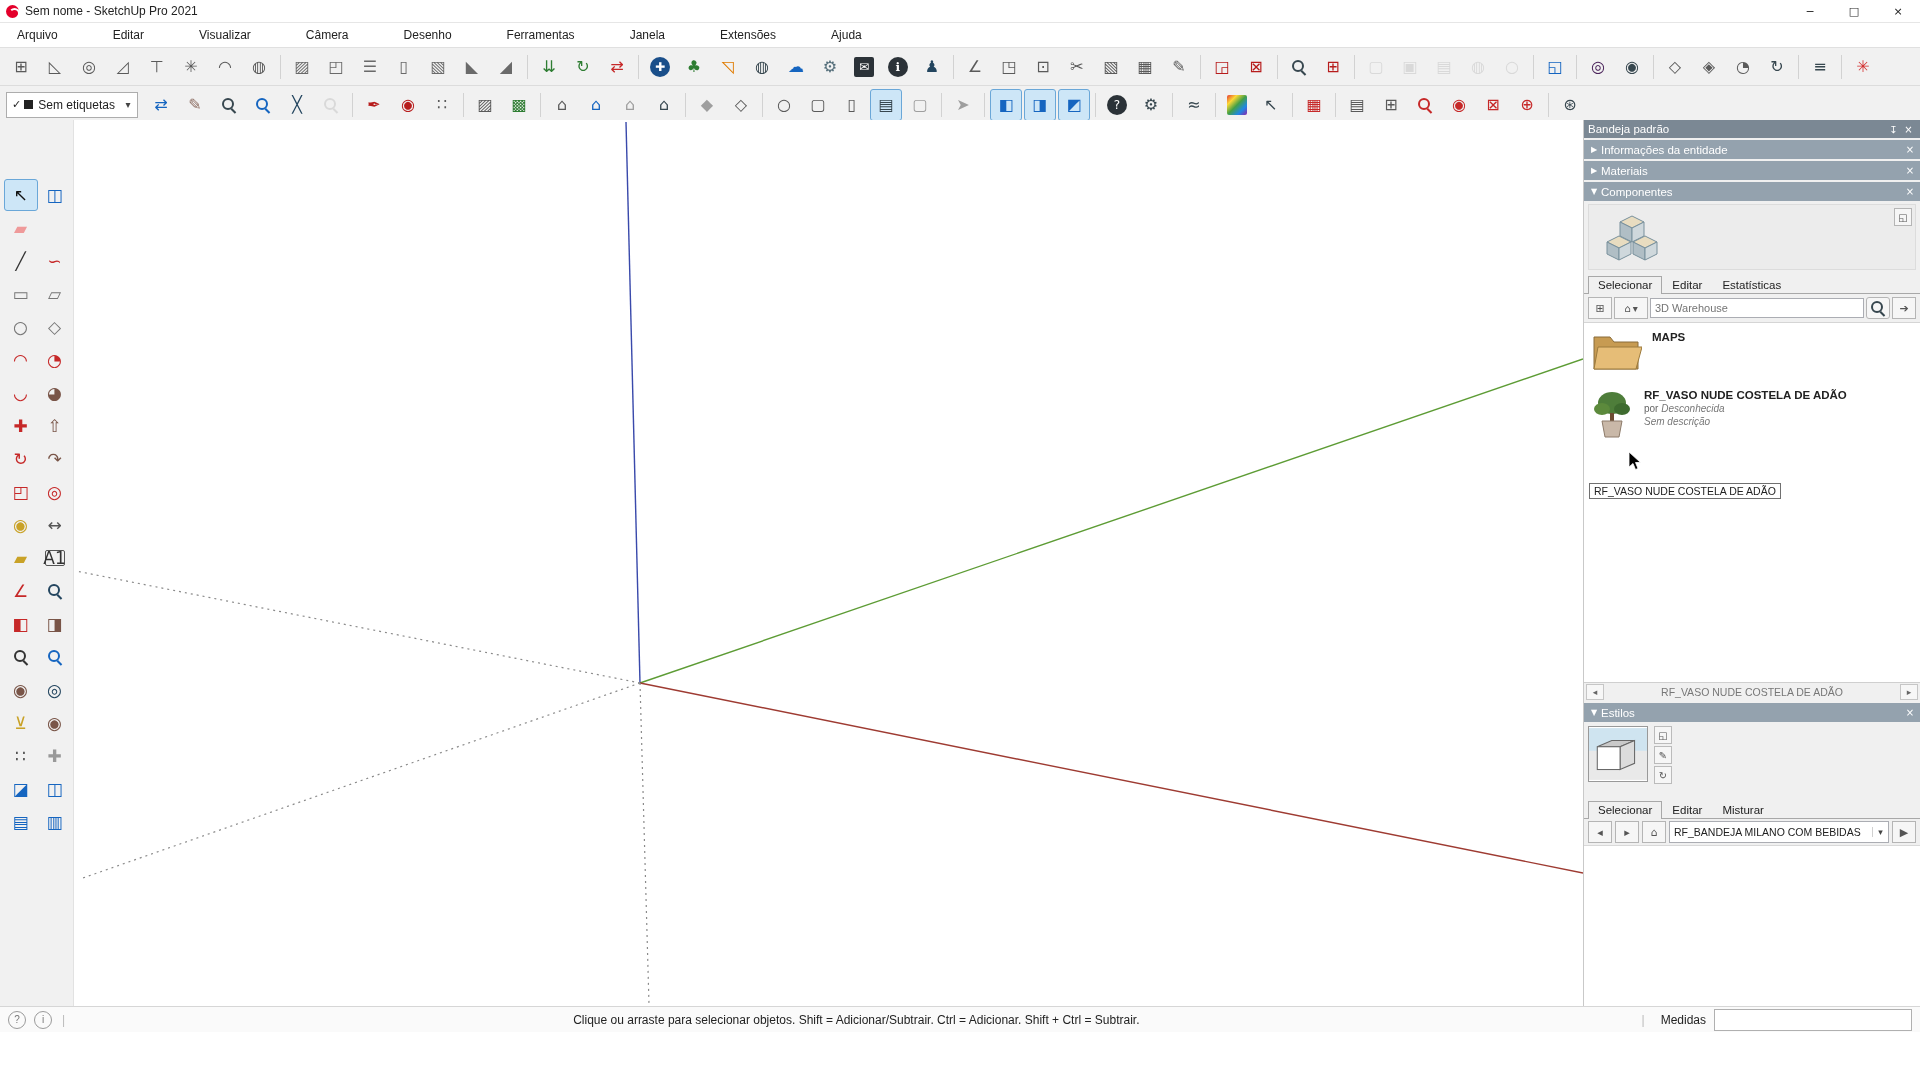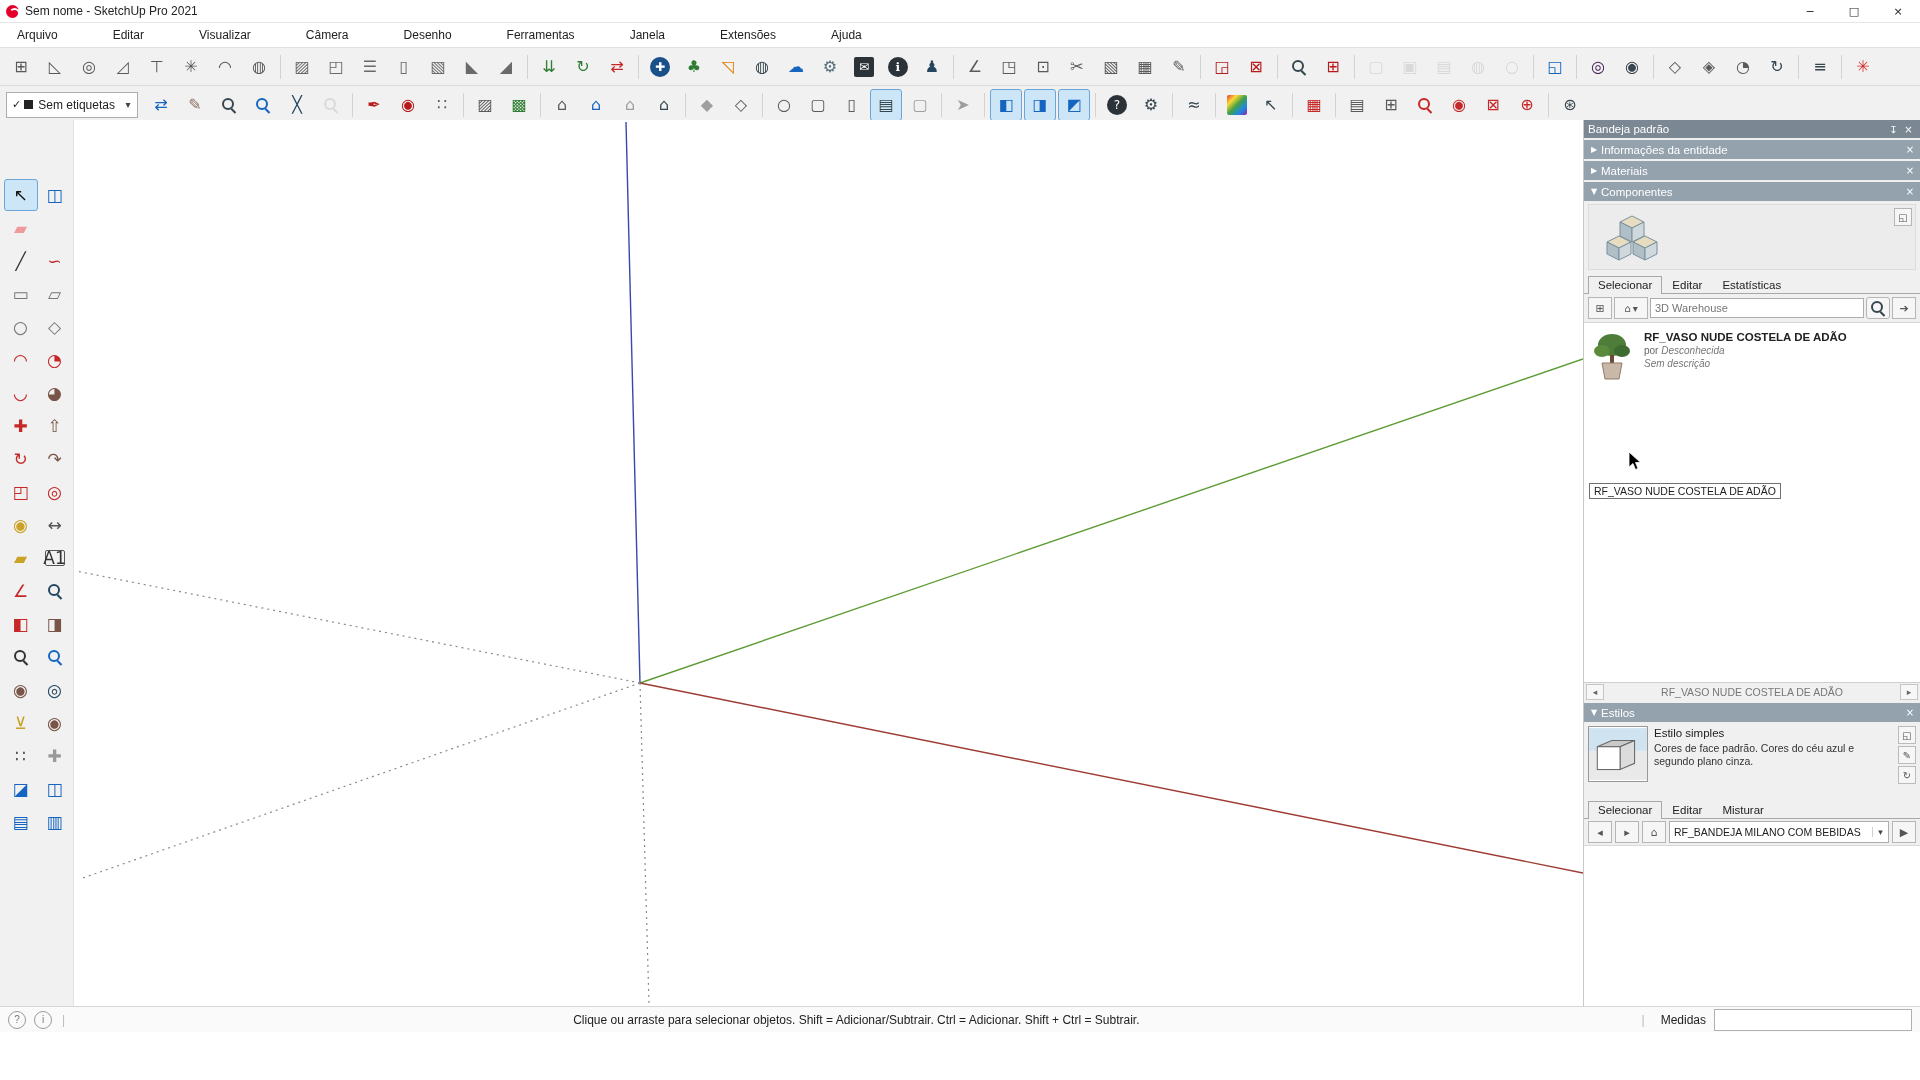--- a/index.html
+++ b/index.html
@@ -826,20 +826,29 @@
       <span>▾</span>
     </span>
     <input placeholder="3D Warehouse" style="">
     <span class="sq-btn mag tbtn" style="width:22px;height:20px;margin:0;border:1px solid #b5b5b5;background:#f6f6f6;">
       <span class="g" style="color:#37474f"></span>
     </span>
     <span class="sq-btn">➔</span>
   </div>
 
   <div class="complist">
+    <div class="citem">
+      <svg width="52" height="46" viewBox="0 0 52 46">
+        <polygon points="4,8 20,8 24,13 48,13 48,40 4,40" fill="#c79b52" stroke="#8a6d3b"></polygon>
+        <polygon points="8,18 52,18 46,40 4,40" fill="#e6bd77" stroke="#9c7a3c"></polygon>
+      </svg>
+      <div class="ct">
+        <div class="t">MAPS</div>
+      </div>
+    </div>
 
     <div class="citem">
       <svg width="44" height="52" viewBox="0 0 44 52">
         <ellipse cx="22" cy="16" rx="14" ry="11" fill="#4e7d3a"></ellipse>
         <ellipse cx="12" cy="22" rx="8" ry="6" fill="#5c8a3c"></ellipse>
         <ellipse cx="32" cy="22" rx="8" ry="6" fill="#3e6b2f"></ellipse>
         <rect x="20" y="26" width="4" height="8" fill="#6d4c33"></rect>
         <polygon points="12,34 32,34 29,50 15,50" fill="#c9b8a8" stroke="#8d7b6a"></polygon>
       </svg>
       <div class="ct">
@@ -874,24 +883,20 @@
   </div>
 
   <div class="style-box">
     <svg class="style-thumb" viewBox="0 0 56 50">
       <rect x="0" y="0" width="56" height="22" fill="#cfe4f0"></rect>
       <rect x="0" y="22" width="56" height="28" fill="#e9e9e9"></rect>
       <polygon points="8,18 22,12 44,12 30,18" fill="#c9c9c9" stroke="#666"></polygon>
       <polygon points="30,18 44,12 44,34 30,40" fill="#dcdcdc" stroke="#666"></polygon>
       <rect x="8" y="18" width="22" height="22" fill="#ffffff" stroke="#666"></rect>
     </svg>
-    <div class="style-txt">
-      <div class="n">Estilo simples</div>
-      <div class="d">Cores de face padrão. Cores do céu azul e segundo plano cinza.</div>
-    </div>
     <div class="style-side">
       <span class="mini">◱</span>
       <span class="mini">✎</span>
       <span class="mini">↻</span>
     </div>
   </div>
 
   <div class="tabs">
 
   <span class="tab active">Selecionar</span>

